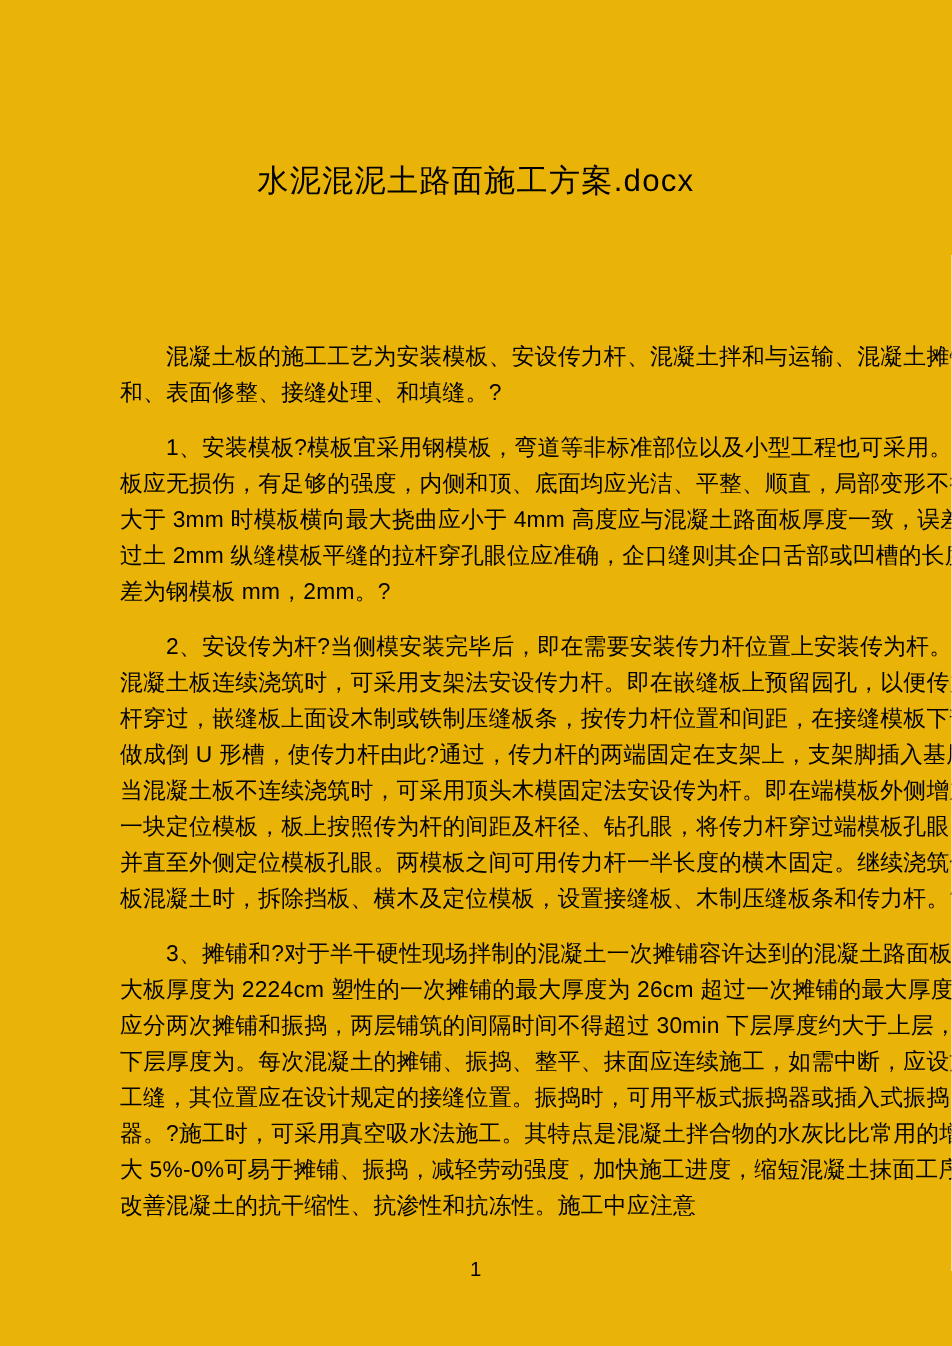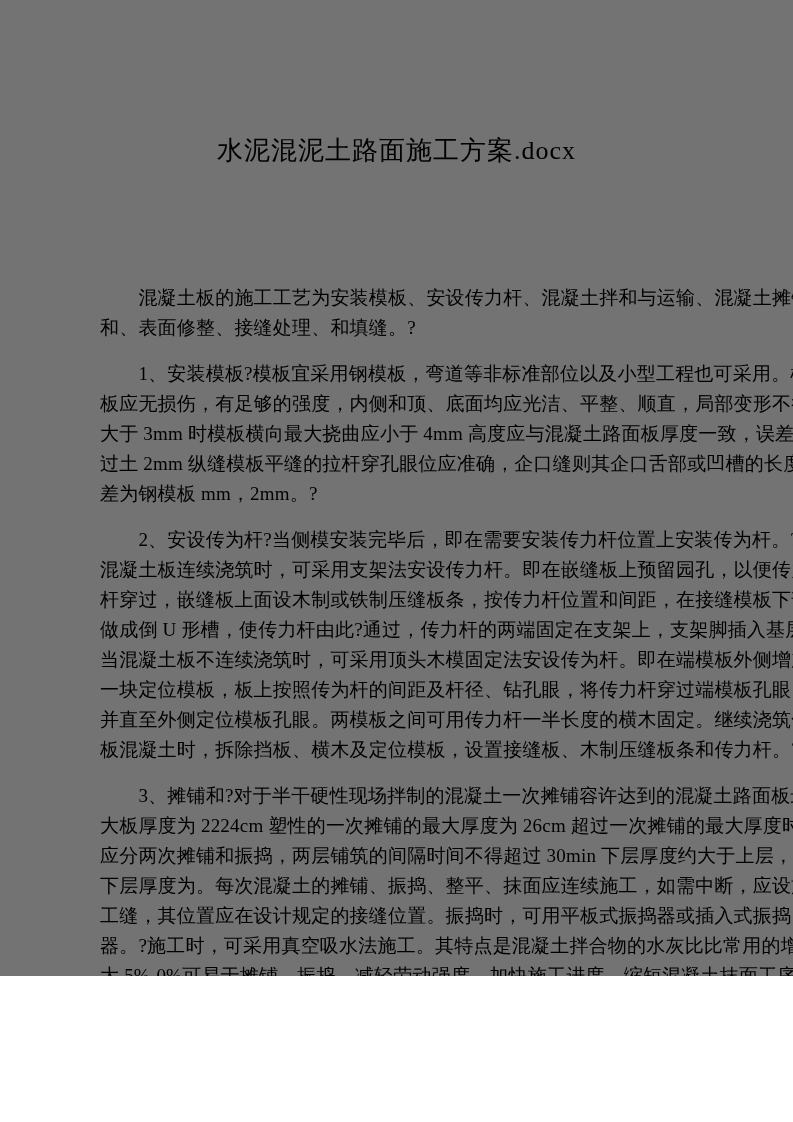--- a/index.html
+++ b/index.html
@@ -1,23 +1,23 @@
 <!DOCTYPE html>
 <html><head>
 <meta charset="utf-8">
 <style>
   * { margin: 0; padding: 0; box-sizing: border-box; }
   html, body { background: #ffffff; }
   .page {
     position: relative;
     width: 793px;
-    height: 976px;
-    background: #737373;
+    height: 1122px;
+    background: #eab308;
     overflow: hidden;
-    font-family: Liberation Serif, serif;
+    font-family: Liberation Sans, sans-serif;
     color: #000000;
   }
   .doc-title {
     position: absolute;
     top: 133px;
     left: 0;
     width: 100%;
     text-align: center;
     font-size: 26px;
     font-weight: 400;

